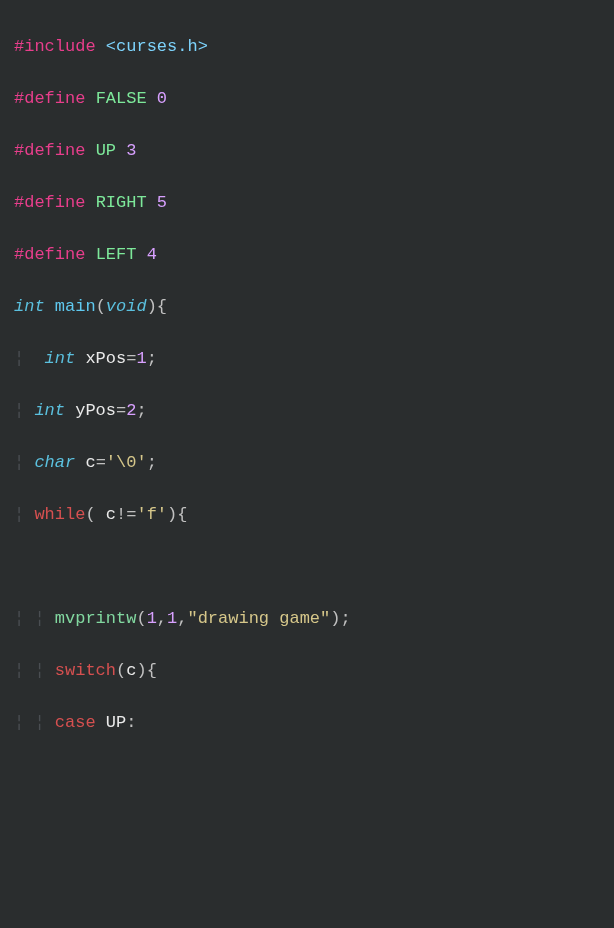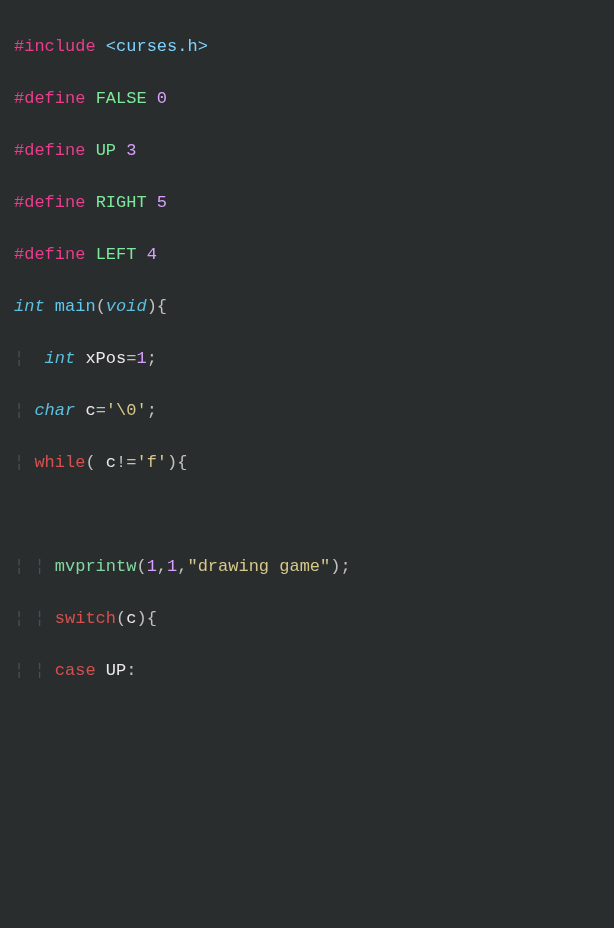--- a/index.html
+++ b/index.html
@@ -36,20 +36,21 @@
 <body>
 
 <div class="editor">
 <span class="line"><span class="preproc">#include</span> <span class="hdr">&lt;curses.h&gt;</span></span>
 <span class="line"><span class="preproc">#define</span> <span class="macro">FALSE</span> <span class="num">0</span></span>
 <span class="line"><span class="preproc">#define</span> <span class="macro">UP</span> <span class="num">3</span></span>
 <span class="line"><span class="preproc">#define</span> <span class="macro">RIGHT</span> <span class="num">5</span></span>
 <span class="line"><span class="preproc">#define</span> <span class="macro">LEFT</span> <span class="num">4</span></span>
 <span class="line"><span class="typeItalic">int</span> <span class="fn">main</span><span class="punc">(</span><span class="typeItalic">void</span><span class="punc">)</span><span class="punc">{</span></span>
 <span class="line"><span class="guide">¦  </span><span class="typeItalic">int</span> <span class="ident-white">xPos</span><span class="punc">=</span><span class="num">1</span><span class="punc">;</span></span>
+<span class="line"><span class="guide">¦ </span><span class="typeItalic">int</span> <span class="ident-white">yPos</span><span class="punc">=</span><span class="num">2</span><span class="punc">;</span></span>
 <span class="line"><span class="guide">¦ </span><span class="typeItalic">char</span> <span class="ident-white">c</span><span class="punc">=</span><span class="str">'\0'</span><span class="punc">;</span></span>
 <span class="line"><span class="guide">¦ </span><span class="kw2">while</span><span class="punc">( </span><span class="ident-white">c</span><span class="punc">!=</span><span class="str">'f'</span><span class="punc">)</span><span class="punc">{</span></span>
 <span class="line"> </span>
 <span class="line"><span class="guide">¦ ¦ </span><span class="call">mvprintw</span><span class="punc">(</span><span class="num">1</span><span class="punc">,</span><span class="num">1</span><span class="punc">,</span><span class="str">"drawing game"</span><span class="punc">);</span></span>
 <span class="line"><span class="guide">¦ ¦ </span><span class="kw2">switch</span><span class="punc">(</span><span class="ident-white">c</span><span class="punc">)</span><span class="punc">{</span></span>
 <span class="line"><span class="guide">¦ ¦ </span><span class="kw2">case</span> <span class="ident-white">UP</span><span class="punc">:</span></span>
 
 
 
 

